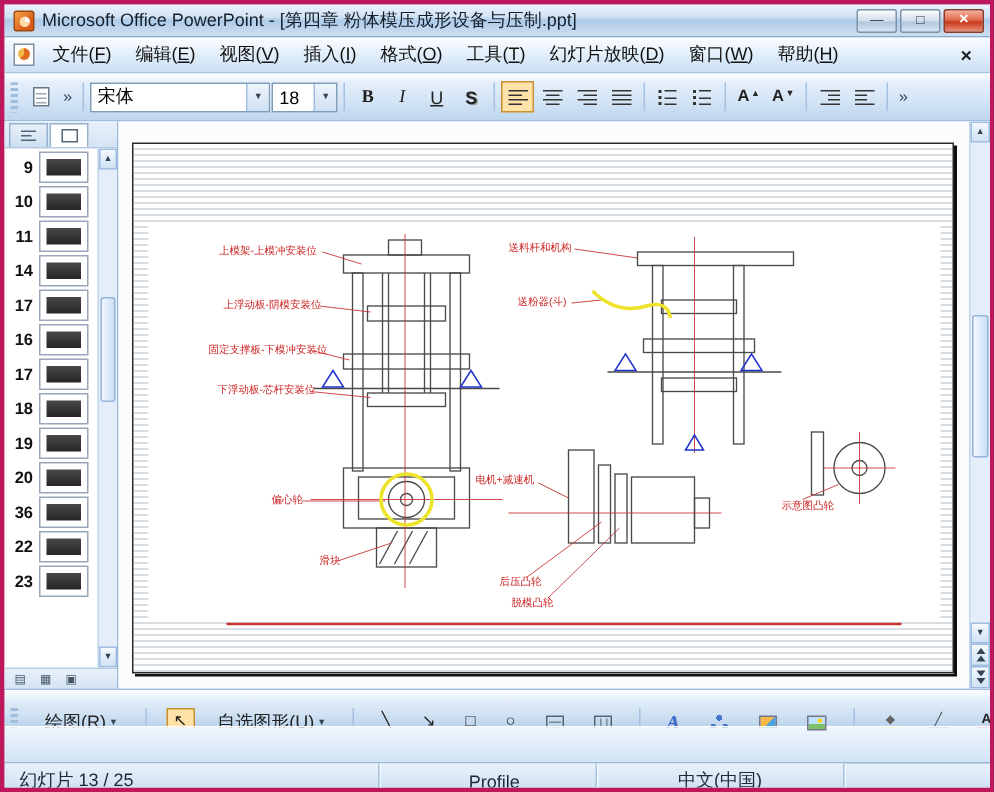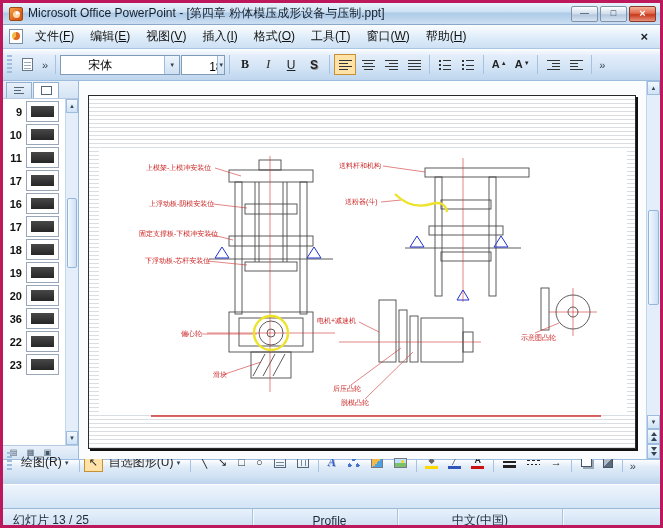--- a/index.html
+++ b/index.html
@@ -31,21 +31,21 @@
   .grip{width:5px;height:20px;background:repeating-linear-gradient(180deg,#9fbddd 0 2px,transparent 2px 4px);margin:0 3px 0 1px;flex:0 0 5px;}
   .sep{width:1px;height:19px;background:#a6c2e0;margin:0 3px;flex:0 0 1px;}
   .tb-btn{width:22px;height:21px;display:flex;align-items:center;justify-content:center;border:1px solid transparent;
     background:transparent;font-size:12px;color:#222;padding:0;flex:0 0 auto;}
   .tb-btn.active-btn{background:#ffe2a8;border:1px solid #c89030;}
   .tb-chevron{font-size:11px;color:#345;padding:0 3px;flex:0 0 auto;}
   .b{font-weight:bold;font-family:"Liberation Serif","DejaVu Serif",serif;}
   .i{font-style:italic;font-family:"Liberation Serif","DejaVu Serif",serif;}
   .u{text-decoration:underline;}
   .s{font-weight:bold;text-shadow:1px 1px 0 #9a9a9a;}
-  .combo{display:flex;align-items:flex-end;background:#fff;border:1px solid #7f9db9;height:20px;font-size:12px;flex:0 0 auto;padding-left:23px;}
+  .combo{display:flex;align-items:center;background:#fff;border:1px solid #7f9db9;height:20px;font-size:12px;flex:0 0 auto;}
   .combo .val{padding:0 4px;overflow:hidden;white-space:nowrap;}
   .combo .arr{width:15px;height:100%;margin-left:auto;background:linear-gradient(#eef5fc,#cfe0f3);border-left:1px solid #9ebcdf;
     font-size:6px;display:flex;align-items:center;justify-content:center;color:#345;}
   .font-combo{width:120px;}
   .size-combo{width:44px;}
   .ic-doc{width:11px;height:13px;background:#fff;border:1px solid #678;background-image:linear-gradient(#9ab,#9ab),linear-gradient(#9ab,#9ab),linear-gradient(#9ab,#9ab);
     background-repeat:no-repeat;background-size:7px 1px;background-position:1px 3px,1px 6px,1px 9px;}
   .ic-align{width:13px;height:13px;background-repeat:no-repeat;
     background-image:linear-gradient(#333,#333),linear-gradient(#333,#333),linear-gradient(#333,#333),linear-gradient(#333,#333);
     background-size:13px 1px,9px 1px,13px 1px,9px 1px;}
@@ -101,21 +101,21 @@
   .slide svg{position:absolute;left:0;top:0;}
   .annot{position:absolute;font-size:7px;line-height:1;color:#c22;white-space:nowrap;}
   .main-vscroll{position:absolute;right:0;top:0;bottom:0;width:14px;display:flex;flex-direction:column;background:#e4eefa;border-left:1px solid #c2d6ec;}
   .dblbtn{height:15px;flex:0 0 15px;display:flex;flex-direction:column;align-items:center;justify-content:center;gap:1px;
     background:linear-gradient(#f3f8fd,#cfe2f5);border:1px solid #9ebcdf;padding:0;}
   .tri{width:0;height:0;border-left:3px solid transparent;border-right:3px solid transparent;}
   .tri.up{border-bottom:4px solid #345;}
   .tri.dn{border-top:4px solid #345;}
 
   
-  .drawbar{height:22px;flex:0 0 22px;display:flex;align-items:flex-end;gap:1px;padding:12px 3px;
+  .drawbar{height:22px;flex:0 0 22px;display:flex;align-items:flex-start;gap:10px;padding:12px 3px;
     background:linear-gradient(#fdfeff,#e0ecf8 30%,#cfe1f3 70%,#bcd4ec);border-top:1px solid #9ebcdf;}
   .db-btn{height:19px;display:flex;align-items:center;justify-content:center;gap:2px;border:1px solid transparent;background:transparent;
     font-size:12px;color:#222;padding:0 4px;flex:0 0 auto;}
   .db-btn.selected{background:#ffe2a8;border:1px solid #c89030;}
   .db-btn .darr{font-size:6px;color:#345;}
   .g{font-size:11px;line-height:1;}
   .colbtn{display:flex;flex-direction:column;align-items:center;justify-content:center;gap:1px;width:22px;}
   .cbar{display:block;width:13px;height:3px;}
   .ic-textbox{width:12px;height:10px;border:1px solid #567;background-repeat:no-repeat;background-image:linear-gradient(#789,#789),linear-gradient(#789,#789);
     background-size:8px 1px,8px 1px;background-position:1px 3px,1px 6px;}
@@ -163,20 +163,21 @@
 
   <div class="menubar">
     <span class="doc-icon"></span>
     <span style="display:flex;align-items:center;">
         <span class="menu-item">文件(<u>F</u>)</span>
         <span class="menu-item">编辑(<u>E</u>)</span>
         <span class="menu-item">视图(<u>V</u>)</span>
         <span class="menu-item">插入(<u>I</u>)</span>
         <span class="menu-item">格式(<u>O</u>)</span>
         <span class="menu-item">工具(<u>T</u>)</span>
+        <span class="menu-item">幻灯片放映(<u>D</u>)</span>
         <span class="menu-item">窗口(<u>W</u>)</span>
         <span class="menu-item">帮助(<u>H</u>)</span>
       </span>
     <span class="menu-close">×</span>
   </div>
 
   <div class="toolbar">
     <span class="grip"></span>
     <button class="tb-btn">
         <span class="ic-doc"></span>
@@ -260,20 +261,26 @@
               </span>
             </div>
             <div class="thumb-row">
               <span class="thumb-num">10</span>
               <span class="thumb-box">
                 <span class="thumb-inner"></span>
               </span>
             </div>
             <div class="thumb-row">
               <span class="thumb-num">11</span>
+              <span class="thumb-box">
+                <span class="thumb-inner"></span>
+              </span>
+            </div>
+            <div class="thumb-row">
+              <span class="thumb-num">14</span>
               <span class="thumb-box">
                 <span class="thumb-inner"></span>
               </span>
             </div>
             <div class="thumb-row">
               <span class="thumb-num">17</span>
               <span class="thumb-box">
                 <span class="thumb-inner"></span>
               </span>
             </div>

